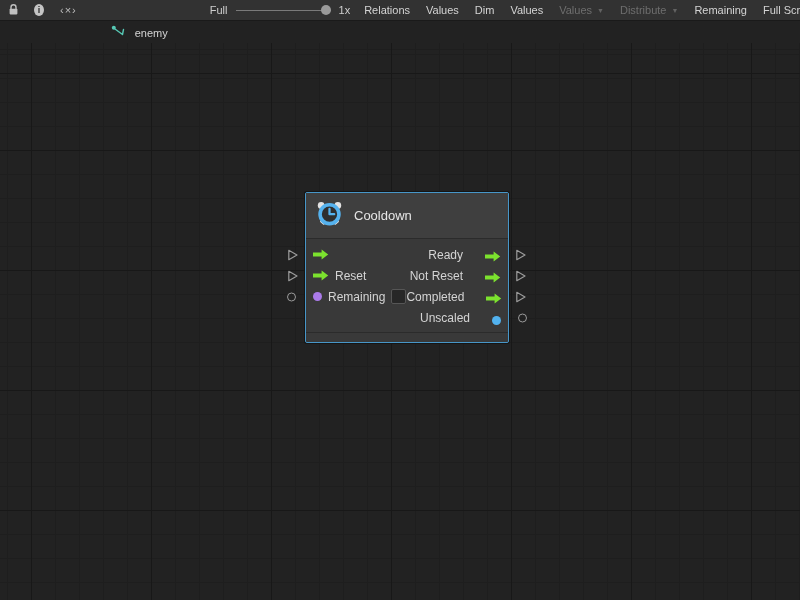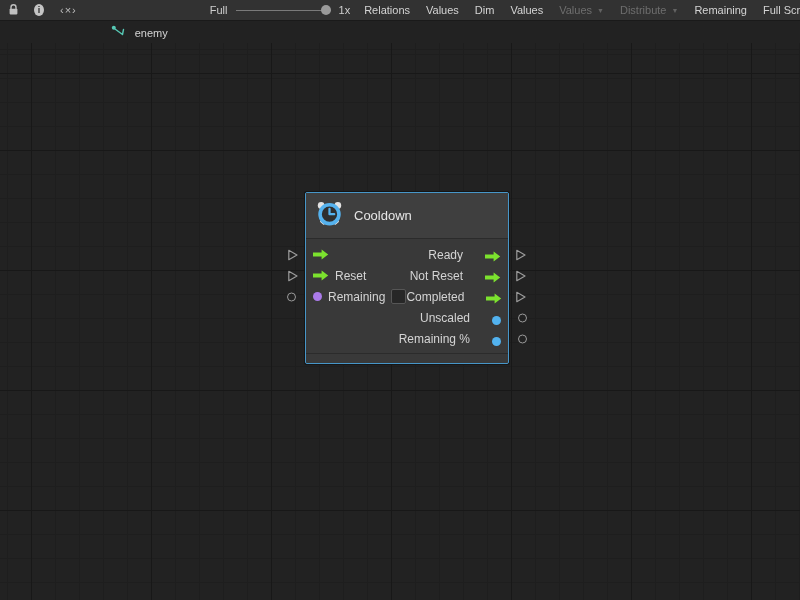--- a/index.html
+++ b/index.html
@@ -252,29 +252,20 @@
         <div class="row">
           <span class="pr">
             <span class="plabel">Unscaled</span>
             <span class="dot blue"></span>
           </span>
           <span class="stub right">
               <span class="stub-circle"></span>
             </span>
         </div>
 
-        <div class="row">
-          <span class="pr">
-            <span class="plabel">Remaining %</span>
-            <span class="dot blue"></span>
-          </span>
-          <span class="stub right">
-              <span class="stub-circle"></span>
-            </span>
-        </div>
 
       </div>
 
       <div class="node-footer"></div>
     </div>
 
   </div>
 </div>
 
 </body></html>

